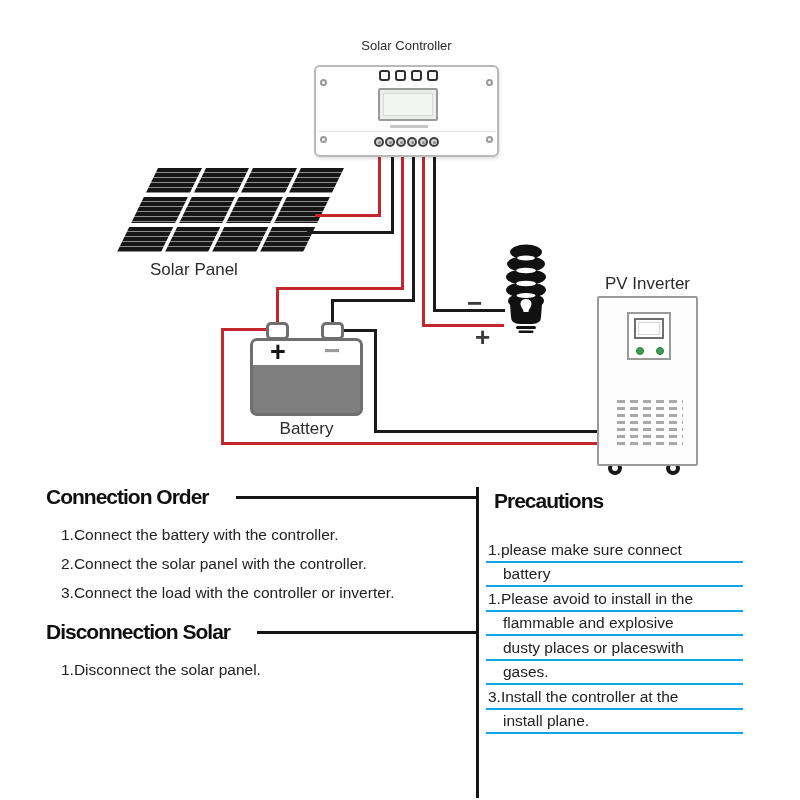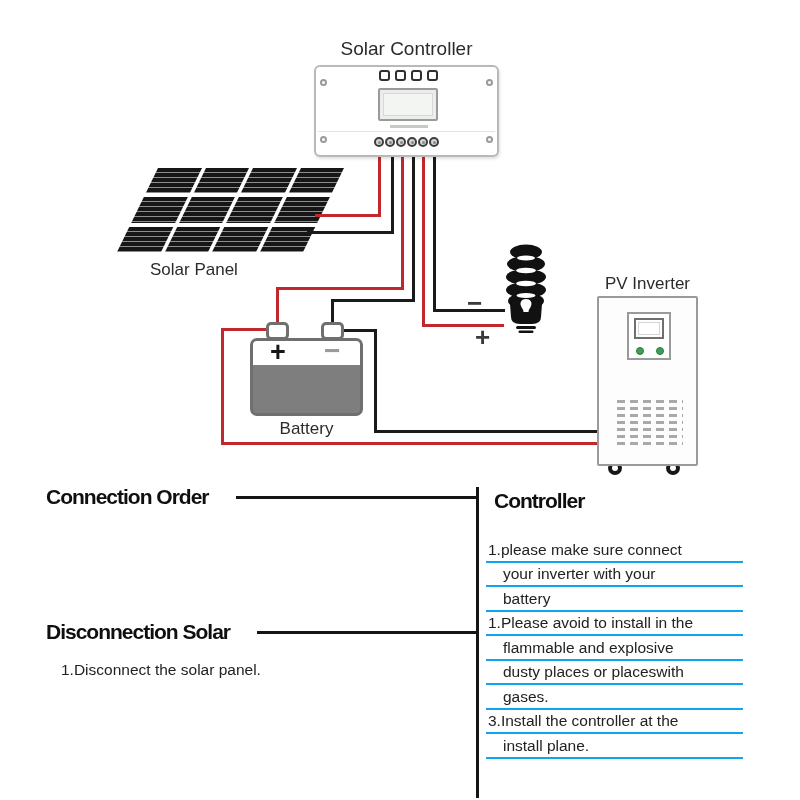--- a/index.html
+++ b/index.html
@@ -122,21 +122,21 @@
   <div class="wire pos" style="left:422px; top:324px; width:82px; height:3px;"></div>
 
   <div class="wire pos" style="left:221px; top:328px; width:48px; height:3px;"></div>
   <div class="wire pos" style="left:221px; top:328px; width:3px; height:117px;"></div>
   <div class="wire pos" style="left:221px; top:442px; width:378px; height:3px;"></div>
 
   <div class="wire neg" style="left:340px; top:329px; width:37px; height:3px;"></div>
   <div class="wire neg" style="left:374px; top:329px; width:3px; height:104px;"></div>
   <div class="wire neg" style="left:374px; top:430px; width:225px; height:3px;"></div>
 
-  <div class="lbl" style="left:314px; top:38px; width:185px; font-size:19px; text-align:center;">Solar Controller</div>
+  <div class="lbl" style="left:314px; top:38px; width:185px; font-size:13px; text-align:center;">Solar Controller</div>
   <div class="controller">
     <div class="screw" style="left:4px;  top:12px;"></div>
     <div class="screw" style="left:170px; top:12px;"></div>
     <div class="screw" style="left:4px;  top:69px;"></div>
     <div class="screw" style="left:170px; top:69px;"></div>
     <div class="ctrl-btn-row">
       <div class="ctrl-btn"></div>
       <div class="ctrl-btn"></div>
       <div class="ctrl-btn"></div>
       <div class="ctrl-btn"></div>
@@ -204,36 +204,40 @@
     </div>
   </div>
 
   <div class="divider-v"></div>
 
   <div class="sec" style="top:483px;">
     <div class="sec-header">
       <span class="sec-title">Connection Order</span>
       <span class="sec-rule"></span>
     </div>
+    <div class="sec-items">
+      <div class="sec-item">1.Connect the battery with the controller.</div>
+      <div class="sec-item">2.Connect the solar panel with the controller.</div>
+      <div class="sec-item">3.Connect the load with the controller or inverter.</div>
+    </div>
   </div>
 
   <div class="sec" style="top:618px;">
     <div class="sec-header">
       <span class="sec-title">Disconnection Solar</span>
       <span class="sec-rule"></span>
     </div>
     <div class="sec-items">
       <div class="sec-item">1.Disconnect the solar panel.</div>
     </div>
   </div>
 
-  <div class="prec-title">Controller</div>
+  <div class="prec-title">Precautions</div>
   <div class="prec-lines">
     <div class="prec-line">1.please make sure connect</div>
-    <div class="prec-line cont">your inverter with your</div>
     <div class="prec-line cont">battery</div>
     <div class="prec-line">1.Please avoid to install in the</div>
     <div class="prec-line cont">flammable and explosive</div>
     <div class="prec-line cont">dusty places or placeswith</div>
     <div class="prec-line cont">gases.</div>
     <div class="prec-line">3.Install the controller at the</div>
     <div class="prec-line cont">install plane.</div>
   </div>
 
 </div>

